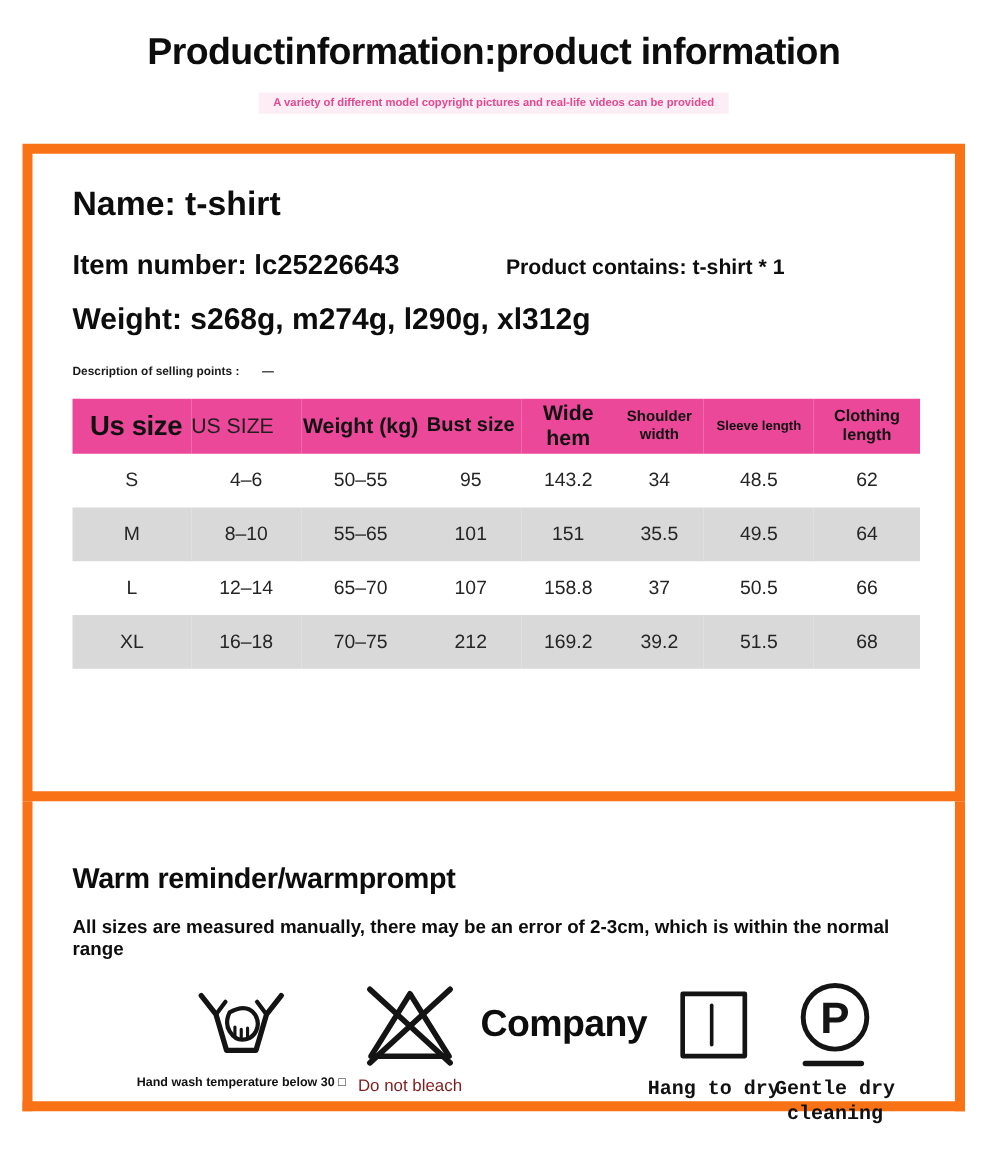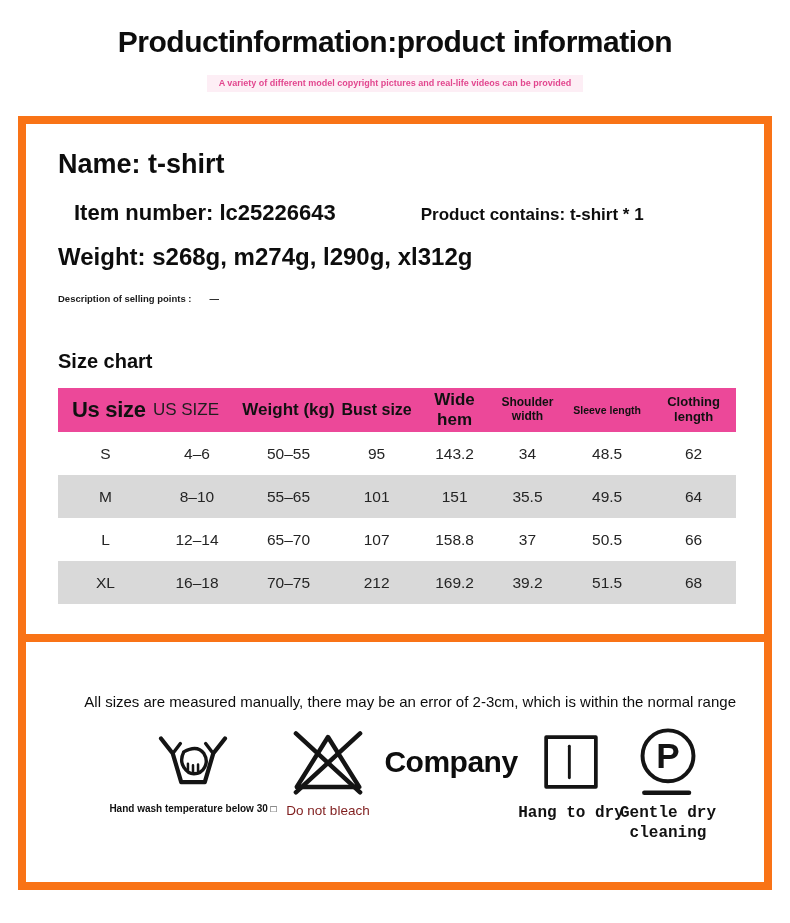--- a/index.html
+++ b/index.html
@@ -19,21 +19,21 @@
     font-size:9px; font-weight:bold; line-height:11px; padding:3px 12px;
   }
   .box {
     margin:0 18px; border:8px solid #f97316; padding:24px 28px 0 32px;
   }
   .box1 { margin-top:24px; height:526px; }
   .box2 { border-top:none; height:248px; padding-top:46px; }
   .info-row { display:flex; align-items:baseline; }
   .name-main   { font-size:27px; font-weight:bold; line-height:32px; }
   .name-side   { font-size:20px; font-weight:bold; margin-left:92px; }
-  .item-row    { margin-top:20px;margin-left:16px; }
+  .item-row    { margin-top:20px; }
   .item-main   { font-size:22px; font-weight:bold; line-height:26px; }
   .item-side   { font-size:17px; font-weight:bold; margin-left:85px; }
   .weight-row  { margin-top:16px; font-size:24px; font-weight:bold; line-height:29px; }
   .desc-row    { margin-top:22px; font-size:9.5px; font-weight:bold; line-height:12px; color:#1a1a1a; }
   .desc-dash   { margin-left:18px; font-weight:bold; letter-spacing:-1px; }
   .size-chart-heading { margin-top:44px; font-size:20px; font-weight:bold; line-height:24px; }
   table.size-table { width:100%; margin-top:15px; border-collapse:collapse; table-layout:fixed; }
   table.size-table thead tr { background:#ec4899; height:44px; }
   table.size-table tbody tr { height:43px; }
   table.size-table tbody tr:nth-child(even) { background:#d9d9d9; }
@@ -42,21 +42,21 @@
   th { color:#111; }
   th.h0 { font-size:22px; font-weight:bold; text-align:left; padding-left:14px; letter-spacing:-0.3px; }
   th.h1 { font-size:17px; font-weight:400; color:#1f1f1f; text-align:left; }
   th.h2 { font-size:17px; font-weight:bold; }
   th.h3 { font-size:16px; font-weight:bold; }
   th.h4 { font-size:17px; font-weight:bold; }
   th.h5 { font-size:12px; font-weight:bold; line-height:1.15; }
   th.h6 { font-size:10.5px; font-weight:bold; }
   th.h7 { font-size:13px; font-weight:bold; line-height:1.15; }
   .reminder-heading { font-size:23px; font-weight:bold; line-height:30px; letter-spacing:-0.3px; }
-  .reminder-body { margin-top:5px; font-size:15px; font-weight:normal; line-height:18px;text-align:right; }
+  .reminder-body { margin-top:16px; font-size:15px; font-weight:bold; line-height:18px; }
   .care-row { position:relative; margin-top:18px; height:96px; }
   .care-item { position:absolute; top:0; transform:translateX(-50%); text-align:center; }
   .care-icon-slot { height:66px; display:flex; align-items:center; justify-content:center; }
   .care-caption { margin-top:8px; font-size:10px; font-weight:bold; line-height:1.25; color:#111; }
   .care-item.i1 { left:135px; width:240px; }
   .care-item.i2 { left:270px; width:150px; }
   .care-item.i3 { left:393px; width:190px; }
   .care-item.i4 { left:513px; width:150px; }
   .care-item.i5 { left:610px; width:170px; }
   .care-item.i2 .care-caption { font-size:13.5px; font-weight:400; color:#7f1d1d; }
@@ -80,21 +80,20 @@
   </div>
   <div class="info-row item-row">
     <span class="item-main">Item number: lc25226643</span>
     <span class="item-side">Product contains: t-shirt * 1</span>
   </div>
   <div class="weight-row">Weight: s268g, m274g, l290g, xl312g</div>
   <div class="desc-row">
     <span>Description of selling points :</span><span class="desc-dash">—</span>
   </div>
 
-  <div class="size-chart-heading">Size chart</div>
 
   <table class="size-table">
     <colgroup>
       <col style="width:14%">
         <col style="width:13%">
         <col style="width:14%">
         <col style="width:12%">
       <col style="width:11%">
         <col style="width:10.5%">
         <col style="width:13%">
@@ -151,20 +150,21 @@
           <td class="c4">169.2</td>
           <td class="c5">39.2</td>
           <td class="c6">51.5</td>
           <td class="c7">68</td>
         </tr>
       </tbody>
   </table>
 </div>
 
 <div class="box box2">
+  <div class="reminder-heading">Warm reminder/warmprompt</div>
   <div class="reminder-body">All sizes are measured manually, there may be an error of 2-3cm, which is within the normal range</div>
 
   <div class="care-row">
 
     <div class="care-item i1">
       <div class="care-icon-slot">
         <svg width="78" height="64" viewBox="0 0 90 76">
           <path class="stroked" stroke-width="5" d="M7 10 L21 28 L31 62 H59 L69 28 L83 10"></path>
           <path class="stroked" stroke-width="4" d="M21 28 L30 16"></path>
           <path class="stroked" stroke-width="4" d="M69 28 L60 16"></path>

